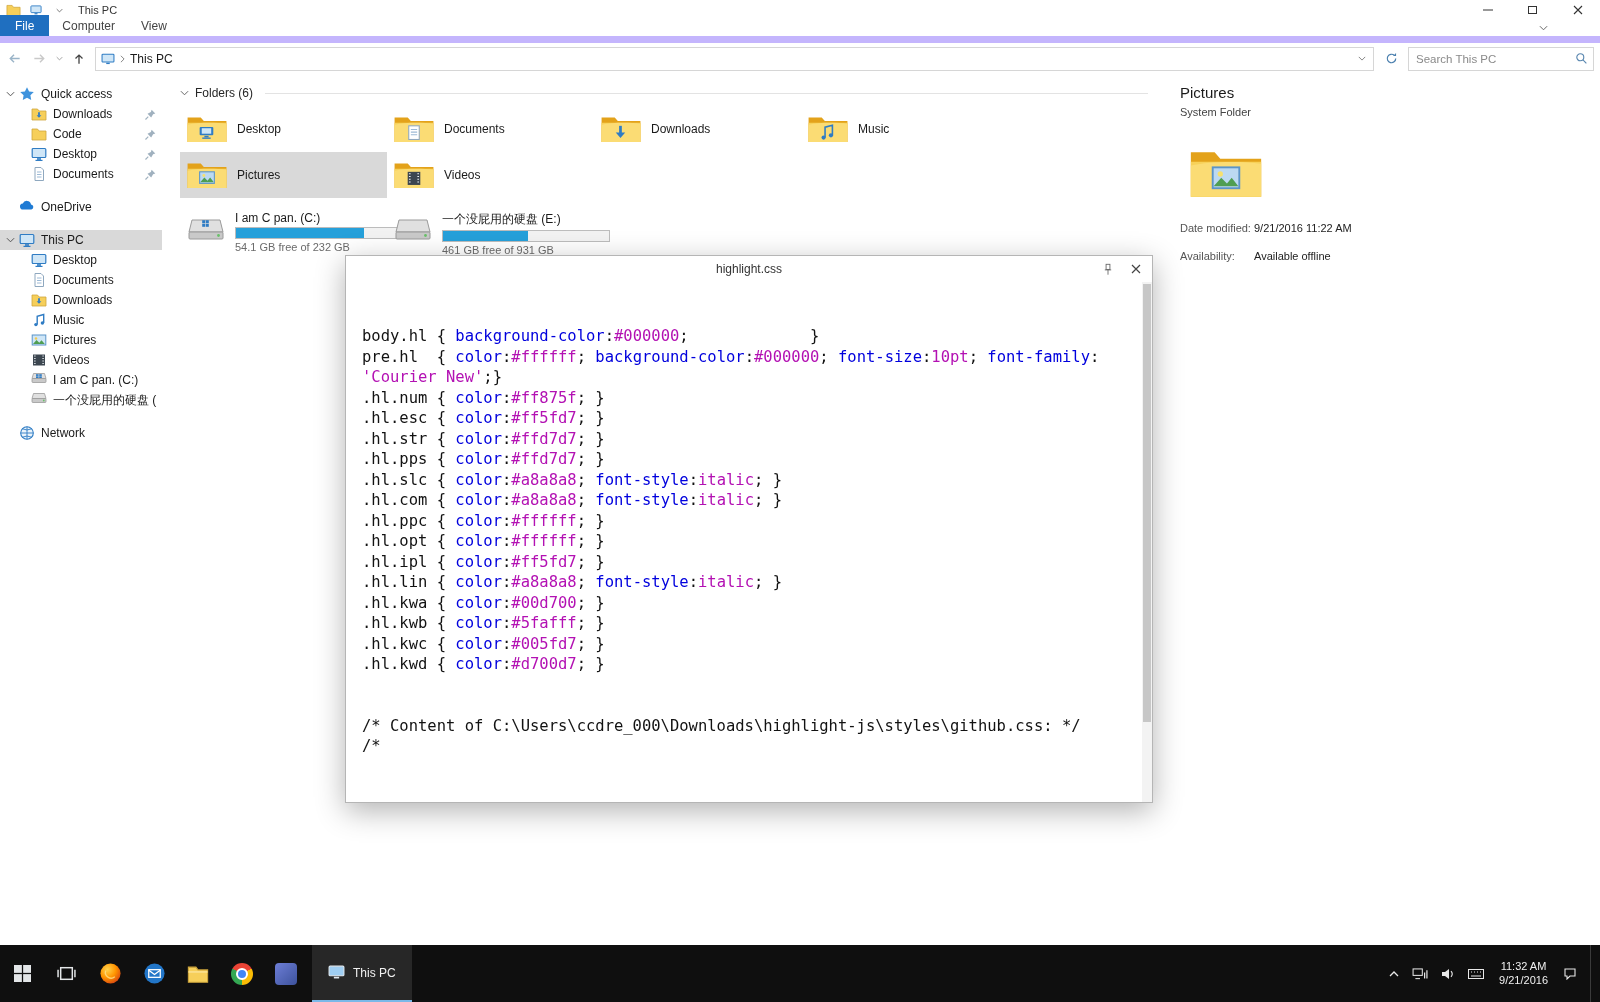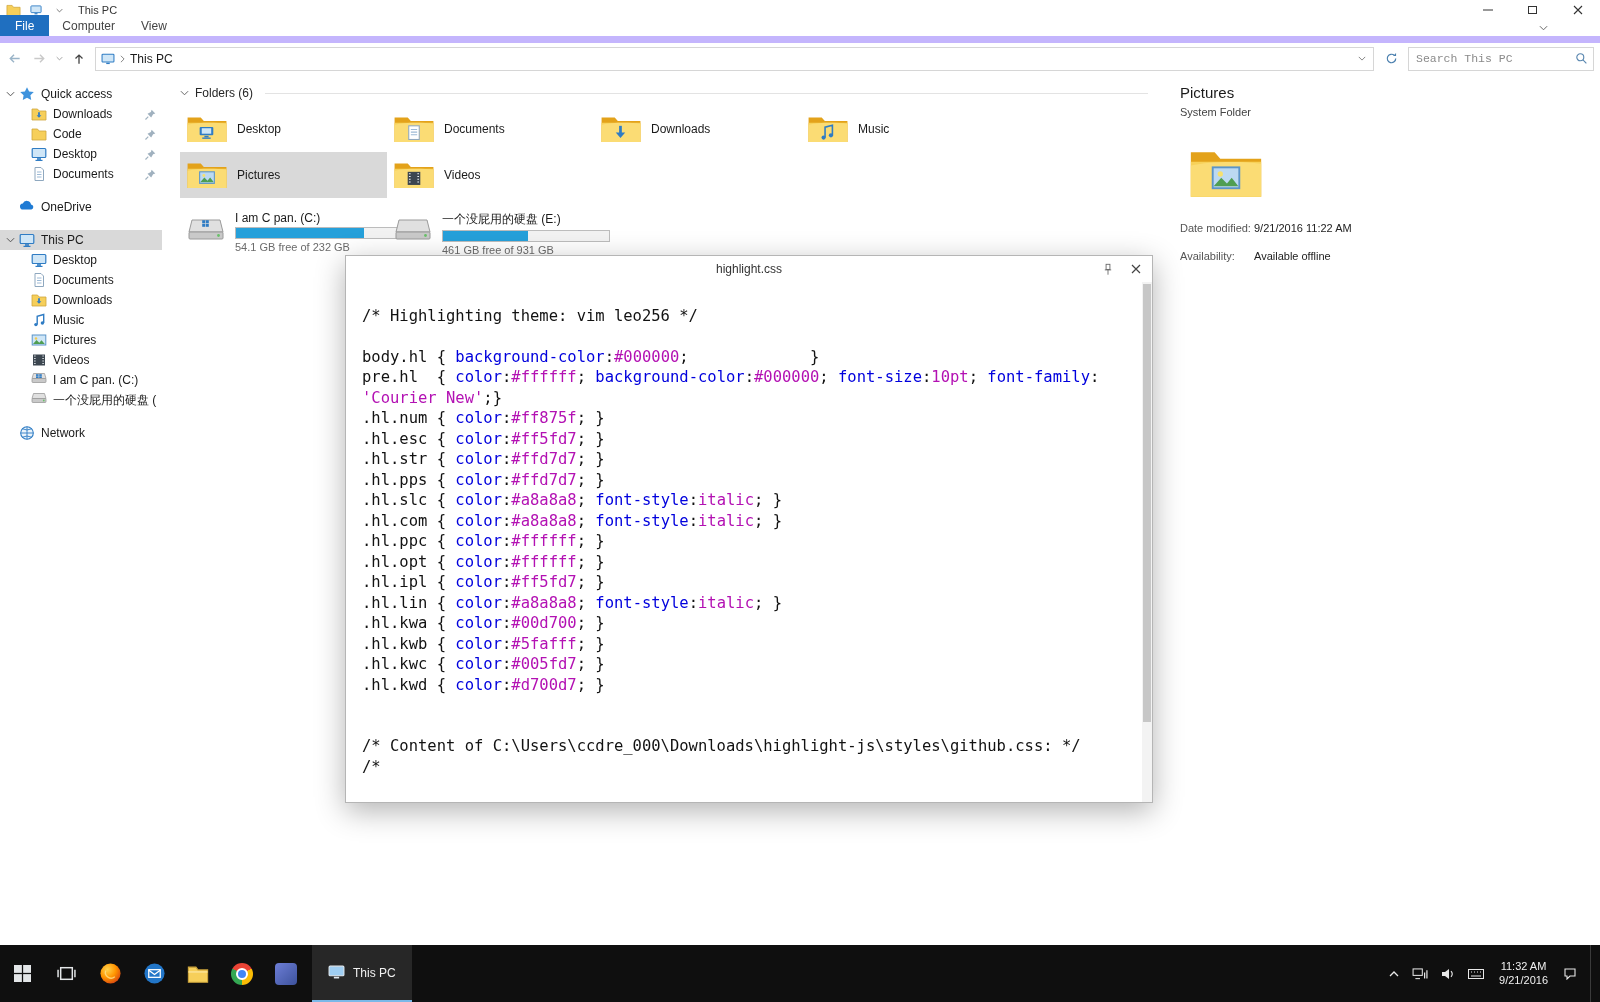--- a/index.html
+++ b/index.html
@@ -27,21 +27,21 @@
   .ribbon-tab.accent{background:var(--accent);color:#fff;padding:4px 15px 3px}
   .ribbon-expand{margin-left:auto;margin-right:52px;padding-bottom:5px;color:#666}
 
   .addressrow{height:31px;display:flex;align-items:center;padding:0 6px 0 2px;flex:0 0 auto;background:#fff}
   .nav-btn{width:25px;height:23px;display:flex;align-items:center;justify-content:center;flex:0 0 auto}
   .nav-btn.narrow{width:14px}
   .addressbox{flex:1;height:24px;border:1px solid #d6d6d6;display:flex;align-items:center;padding:0 5px;gap:5px;margin:0 5px 0 4px;background:#fff}
   .addr-text{font-size:12px;color:#1a1a1a}
   .addr-drop{margin-left:auto;padding-right:2px}
   .searchbox{width:186px;height:24px;border:1px solid #d6d6d6;display:flex;align-items:center;padding:0 5px 0 7px;margin-left:4px;background:#fff}
-  .searchbox input{border:0;outline:0;flex:1;min-width:0;font-size:11.5px;color:#333;font-family:Liberation Mono, monospace;background:transparent}
+  .searchbox input{border:0;outline:0;flex:1;min-width:0;font-size:11.5px;color:#333;font-family:Liberation Sans, sans-serif;background:transparent}
   .searchbox input::placeholder{color:#8a8a8a}
 
   .mainarea{flex:1;display:flex;min-height:0;background:#fff}
 
   
   .sidebar{width:162px;padding-top:10px;overflow:hidden;flex:0 0 162px}
   .side-row{height:20px;display:flex;align-items:center;font-size:12px;white-space:nowrap;padding-right:5px;cursor:default}
   .side-row.lvl0{padding-left:6px}
   .side-row.lvl1{padding-left:18px}
   .side-row.gap{margin-top:13px}
@@ -596,21 +596,20 @@
       </span>
       <span class="cw-btn">
         <svg viewBox="0 0 10 10" width="10" height="10">
             <path d="M1 1 L9 9 M9 1 L1 9" stroke="#444" stroke-width="1.2"></path>
           </svg>
       </span>
     </div>
   </div>
   <div class="codewin-body" id="codeBody">
       <div class="code-line">&nbsp;</div>
-      <div class="code-line"><span class="tok-k">/* Highlighting theme: vim leo256 */</span></div>
       <div class="code-line">&nbsp;</div>
       <div class="code-line"><span class="tok-k">body.hl { </span><span class="tok-p">background-color</span><span class="tok-k">:</span><span class="tok-v">#000000</span><span class="tok-k">;             }</span></div>
       <div class="code-line"><span class="tok-k">pre.hl  { </span><span class="tok-p">color</span><span class="tok-k">:</span><span class="tok-v">#ffffff</span><span class="tok-k">; </span><span class="tok-p">background-color</span><span class="tok-k">:</span><span class="tok-v">#000000</span><span class="tok-k">; </span><span class="tok-p">font-size</span><span class="tok-k">:</span><span class="tok-v">10pt</span><span class="tok-k">; </span><span class="tok-p">font-family</span><span class="tok-k">:</span></div>
       <div class="code-line"><span class="tok-v">'Courier New'</span><span class="tok-k">;}</span></div>
       <div class="code-line"><span class="tok-k">.hl.num { </span><span class="tok-p">color</span><span class="tok-k">:</span><span class="tok-v">#ff875f</span><span class="tok-k">; }</span></div>
       <div class="code-line"><span class="tok-k">.hl.esc { </span><span class="tok-p">color</span><span class="tok-k">:</span><span class="tok-v">#ff5fd7</span><span class="tok-k">; }</span></div>
       <div class="code-line"><span class="tok-k">.hl.str { </span><span class="tok-p">color</span><span class="tok-k">:</span><span class="tok-v">#ffd7d7</span><span class="tok-k">; }</span></div>
       <div class="code-line"><span class="tok-k">.hl.pps { </span><span class="tok-p">color</span><span class="tok-k">:</span><span class="tok-v">#ffd7d7</span><span class="tok-k">; }</span></div>
       <div class="code-line"><span class="tok-k">.hl.slc { </span><span class="tok-p">color</span><span class="tok-k">:</span><span class="tok-v">#a8a8a8</span><span class="tok-k">; </span><span class="tok-p">font-style</span><span class="tok-k">:</span><span class="tok-v">italic</span><span class="tok-k">; }</span></div>
       <div class="code-line"><span class="tok-k">.hl.com { </span><span class="tok-p">color</span><span class="tok-k">:</span><span class="tok-v">#a8a8a8</span><span class="tok-k">; </span><span class="tok-p">font-style</span><span class="tok-k">:</span><span class="tok-v">italic</span><span class="tok-k">; }</span></div>

